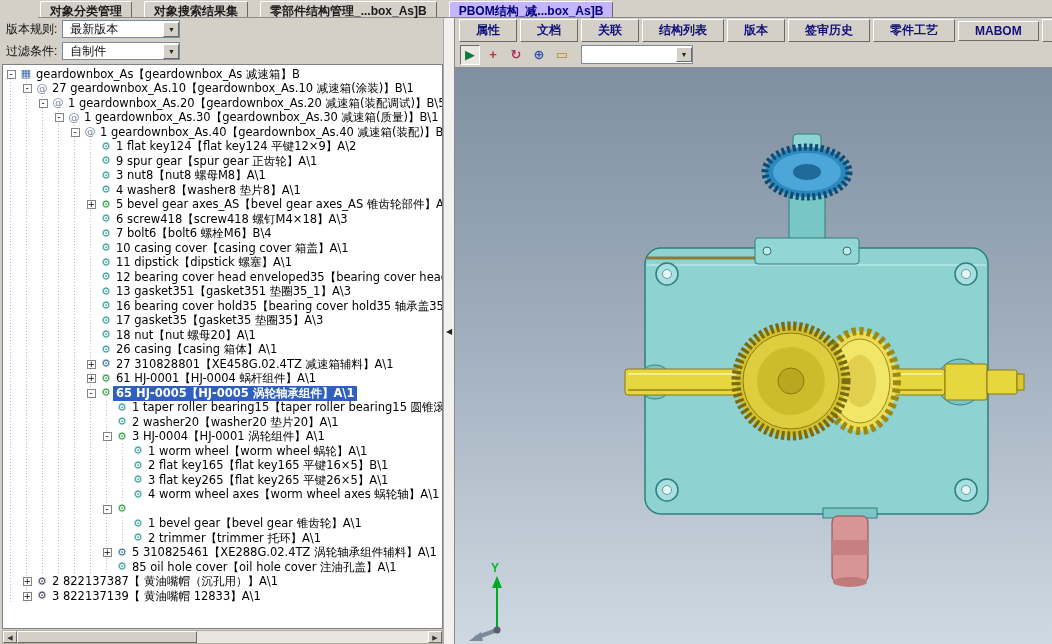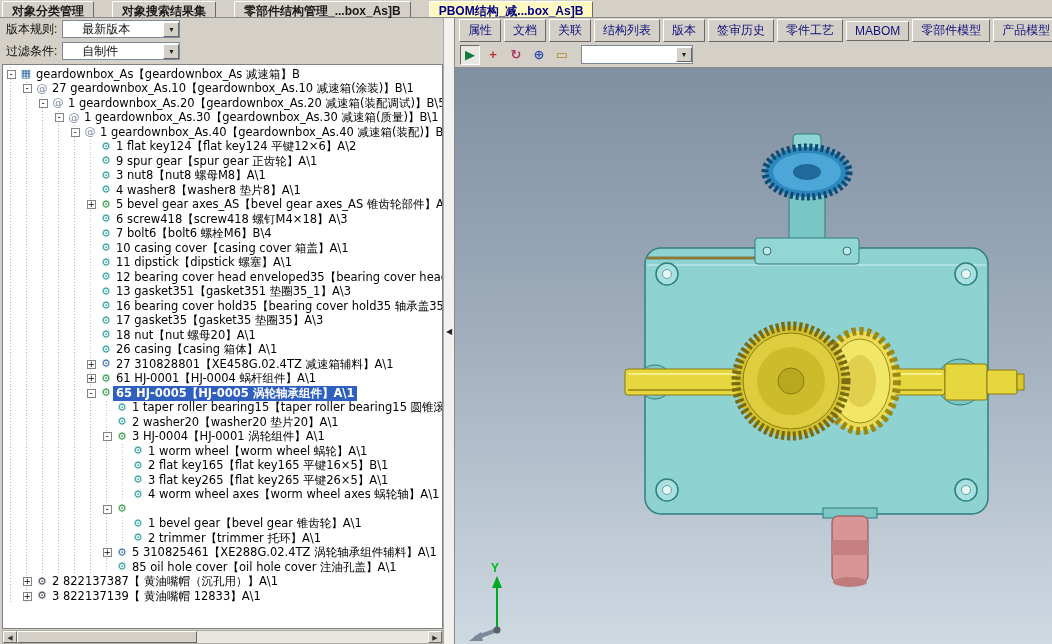--- a/index.html
+++ b/index.html
@@ -1,29 +1,29 @@
 <!DOCTYPE html>
 <html><head>
 <meta charset="utf-8">
 <style>
   * { box-sizing: border-box; margin: 0; padding: 0; }
   html,body { width:1052px; height:644px; overflow:hidden; }
   body { font-family:"Liberation Sans","DejaVu Sans",sans-serif; background:#d4d0c8; position:relative; }
 
   
-  .tabbar { display:flex; gap:18px; height:18px; padding:1px 8px 0 2px; background:#d4d0c8; border-bottom:1px solid #8a8a8a; }
+  .tabbar { display:flex; gap:12px; height:18px; padding:1px 8px 0 2px; background:#d4d0c8; border-bottom:1px solid #8a8a8a;margin-left:38px; }
   .top-tab { font-size:12px; font-weight:bold; color:#1a1a1a; padding:1px 9px 0; white-space:nowrap;
              background:#d4d0c8; border:1px solid; border-color:#ffffff #6a6a6a #6a6a6a #ffffff; border-bottom:none; border-radius:2px 2px 0 0; }
-  .top-tab.active { background:#fef9c3; color:#000080; }
+  .top-tab.active { background:#c4b5fd; color:#000080; }
 
   
   .main { display:flex; height:626px; }
   .left { width:443px; display:flex; flex-direction:column; background:#d4d0c8; padding-left:2px; }
   .ctl-row { display:flex; align-items:center; height:22px; gap:5px; padding-left:4px; font-size:12px; color:#111; }
-  .combo { width:118px; height:18px; background:#fff; border:1px solid #7a8a99; display:flex; align-items:center; font-size:12px; padding-left:19px; }
+  .combo { width:118px; height:18px; background:#fff; border:1px solid #7a8a99; display:flex; align-items:center; font-size:12px; padding-left:7px; }
   .combo .val { flex:1; white-space:nowrap; overflow:hidden; }
   .arrow-btn { width:16px; height:15px; flex:none; background:#d4d0c8; border:1px solid; border-color:#fff #6a6a6a #6a6a6a #fff;
                font-size:7px; line-height:13px; text-align:center; color:#222; }
 
   .tree-wrap { flex:1; background:#ffffff; border:1px solid #808080; margin-top:2px; overflow:hidden; position:relative; }
   .tree { padding-top:2px; font-size:11.5px; font-family:"DejaVu Sans",sans-serif; }
   .trow { display:flex; align-items:center; height:14.5px; white-space:nowrap; }
   .guide { width:16px; height:100%; flex:none; position:relative; }
   .guide::before { content:""; position:absolute; left:7px; top:0; bottom:0;
                    background:repeating-linear-gradient(to bottom,#b8b8b8 0 1px,transparent 1px 3px); width:1px; }
@@ -43,21 +43,21 @@
   .sb-thumb { position:absolute; left:0; top:0; bottom:0; width:180px; background:#d4d0c8;
               border:1px solid; border-color:#fff #6a6a6a #6a6a6a #fff; }
 
   .splitter { width:12px; background:#f2f1ee; border-left:1px solid #aaa; border-right:1px solid #8a8a8a;
               display:flex; align-items:center; justify-content:center; }
   .splitter-arrow { font-size:8px; color:#222; }
 
   
   .right { flex:1; min-width:0; display:flex; flex-direction:column; }
   .rtabs { display:flex; gap:3px; height:24px; align-items:center; padding:2px 0 1px 4px; overflow:hidden; background:#d4d0c8; }
-  .rtab { font-size:12px; font-weight:normal; color:#10107a; padding:2px 8px; white-space:nowrap;
+  .rtab { font-size:12px; font-weight:bold; color:#10107a; padding:2px 16px; white-space:nowrap;
           background:#d4d0c8; border:1px solid; border-color:#ffffff #6a6a6a #6a6a6a #ffffff; }
   .vtoolbar { display:flex; align-items:center; height:26px; gap:3px; padding-left:5px; background:#d4d0c8; border-bottom:1px solid #8a8a8a; }
   .tool-btn { width:20px; height:20px; display:flex; align-items:center; justify-content:center;
               font-size:13px; font-weight:bold; border:1px solid transparent; }
   .tool-btn.pressed { border-color:#6a6a6a #fff #fff #6a6a6a; background:#e9e7e1; }
   .tool-combo { width:112px; height:19px; margin-left:6px; }
 
   .viewer { flex:1; position:relative; overflow:hidden;
             background:linear-gradient(180deg,#7f90a2 0%,#9fadbc 45%,#cfd9e2 100%); }
   .viewer svg { position:absolute; left:0; top:0; }
@@ -139,21 +139,21 @@
               <span class="tlabel">1 geardownbox_As.40【geardownbox_As.40 减速箱(装配)】B\1</span>
             </div>
             <div class="trow">
               <span class="guide"></span>
               <span class="guide"></span>
               <span class="guide"></span>
               <span class="guide"></span>
               <span class="guide"></span>
               <span class="expander"></span>
               <span class="ticon" style="color: rgb(46, 158, 158);">⚙</span>
-              <span class="tlabel">1 flat key124【flat key124 平键12×6】A\2</span>
+              <span class="tlabel">1 flat key124【flat key124 平键12×9】A\2</span>
             </div>
             <div class="trow">
               <span class="guide"></span>
               <span class="guide"></span>
               <span class="guide"></span>
               <span class="guide"></span>
               <span class="guide"></span>
               <span class="expander"></span>
               <span class="ticon" style="color: rgb(46, 158, 158);">⚙</span>
               <span class="tlabel">9 spur gear【spur gear 正齿轮】A\1</span>

